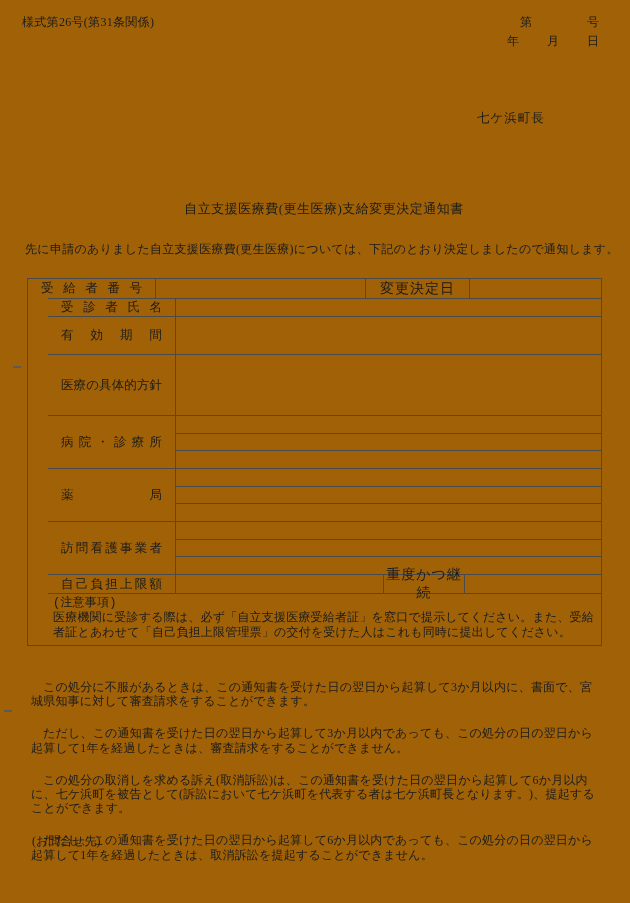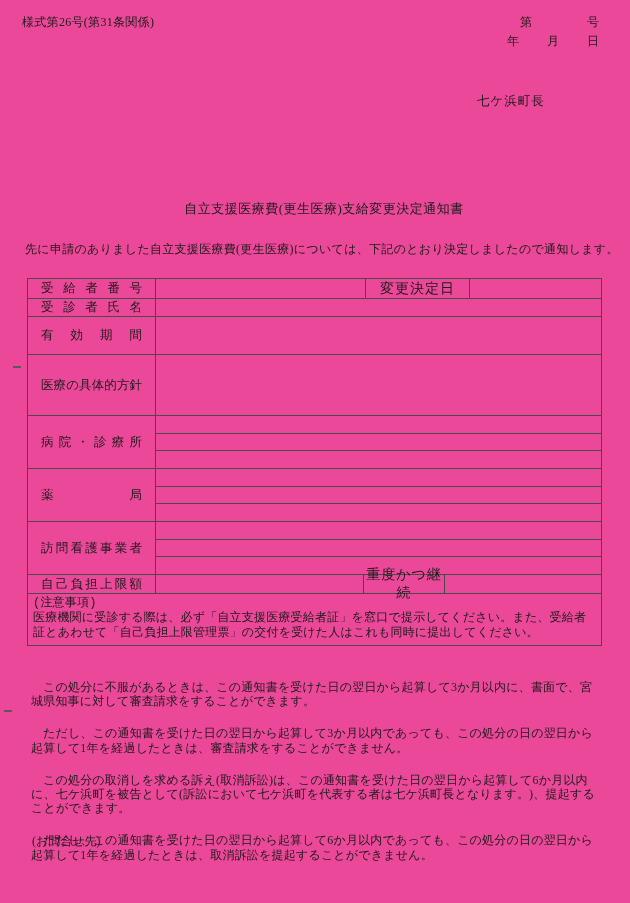--- a/index.html
+++ b/index.html
@@ -1,42 +1,42 @@
 <!DOCTYPE html>
 <html><head>
 <meta charset="utf-8">
 <style>
   html,body{margin:0;padding:0;background:#e8e8e8;}
   .page{
     position:relative;
     width:630px;height:903px;
     margin:0 auto;
-    background:#ec4899;
+    background:#a16207;
     font-family:"Liberation Serif","DejaVu Serif",serif;
     color:#1b1b1b;
     font-size:12px;
     overflow:hidden;
   }
   
   .form-no{position:absolute;left:22px;top:14px;letter-spacing:.3px;}
   .doc-no{position:absolute;left:520px;top:14px;width:79px;display:flex;justify-content:space-between;}
   .date-line{position:absolute;left:507px;top:33px;width:92px;display:flex;justify-content:space-between;}
-  .addressee{position:absolute;left:477px;top:93px;font-size:12.5px;letter-spacing:1px;}
+  .addressee{position:absolute;left:477px;top:110px;font-size:12.5px;letter-spacing:1px;}
   .title{position:absolute;left:9px;top:200px;width:630px;text-align:center;font-size:13px;letter-spacing:.5px;}
   .intro{position:absolute;left:13px;top:241px;width:606px;text-indent:1em;letter-spacing:.3px;}
   
   .ftable{
     position:absolute;left:27px;top:278px;width:575px;
     border:1px solid #4a4a4a;
     box-sizing:border-box;
     font-family:Liberation Mono, monospace;
   }
   .ftable *{box-sizing:border-box;}
   .frow{display:flex;}
-  .frow + .frow{border-top:1px solid #4a4a4a;}
+  .frow + .frow{border-top:1px solid #4a4a4a;margin-left:20px;}
   .fcell{min-height:100%;}
   .fcell + .fcell{border-left:1px solid #4a4a4a;}
   .lab{
     display:flex;flex-direction:column;justify-content:center;
     padding:0 13px;font-size:12.5px;
     text-align:justify;text-align-last:justify;
   }
   .lab-c{
     display:flex;align-items:center;justify-content:center;
     font-size:14px;letter-spacing:1px;text-align:center;

